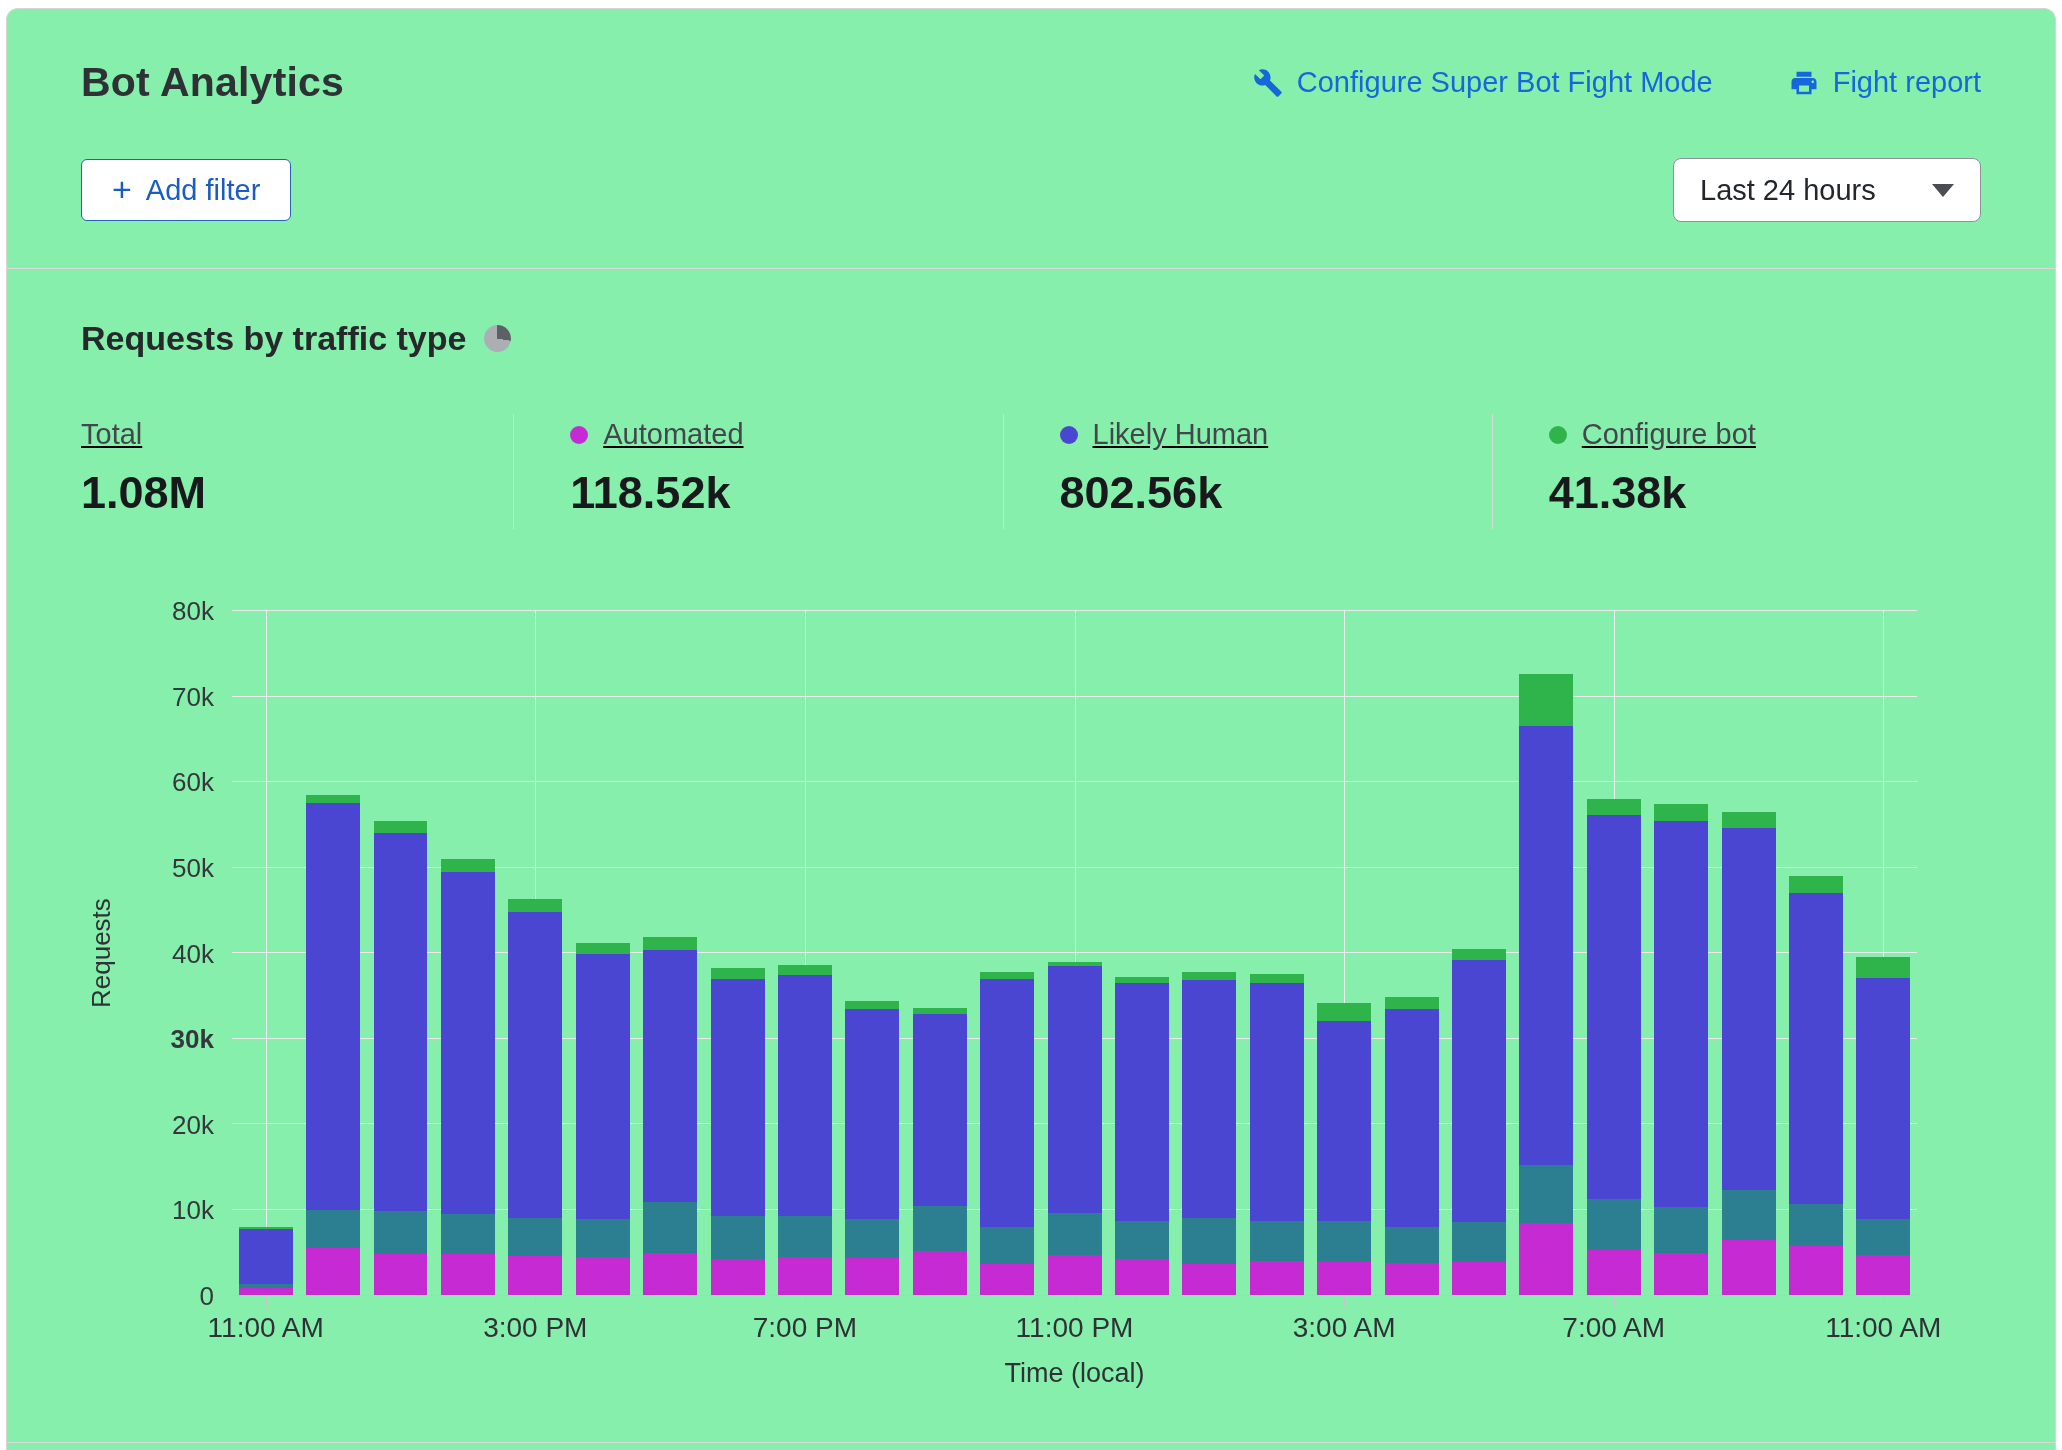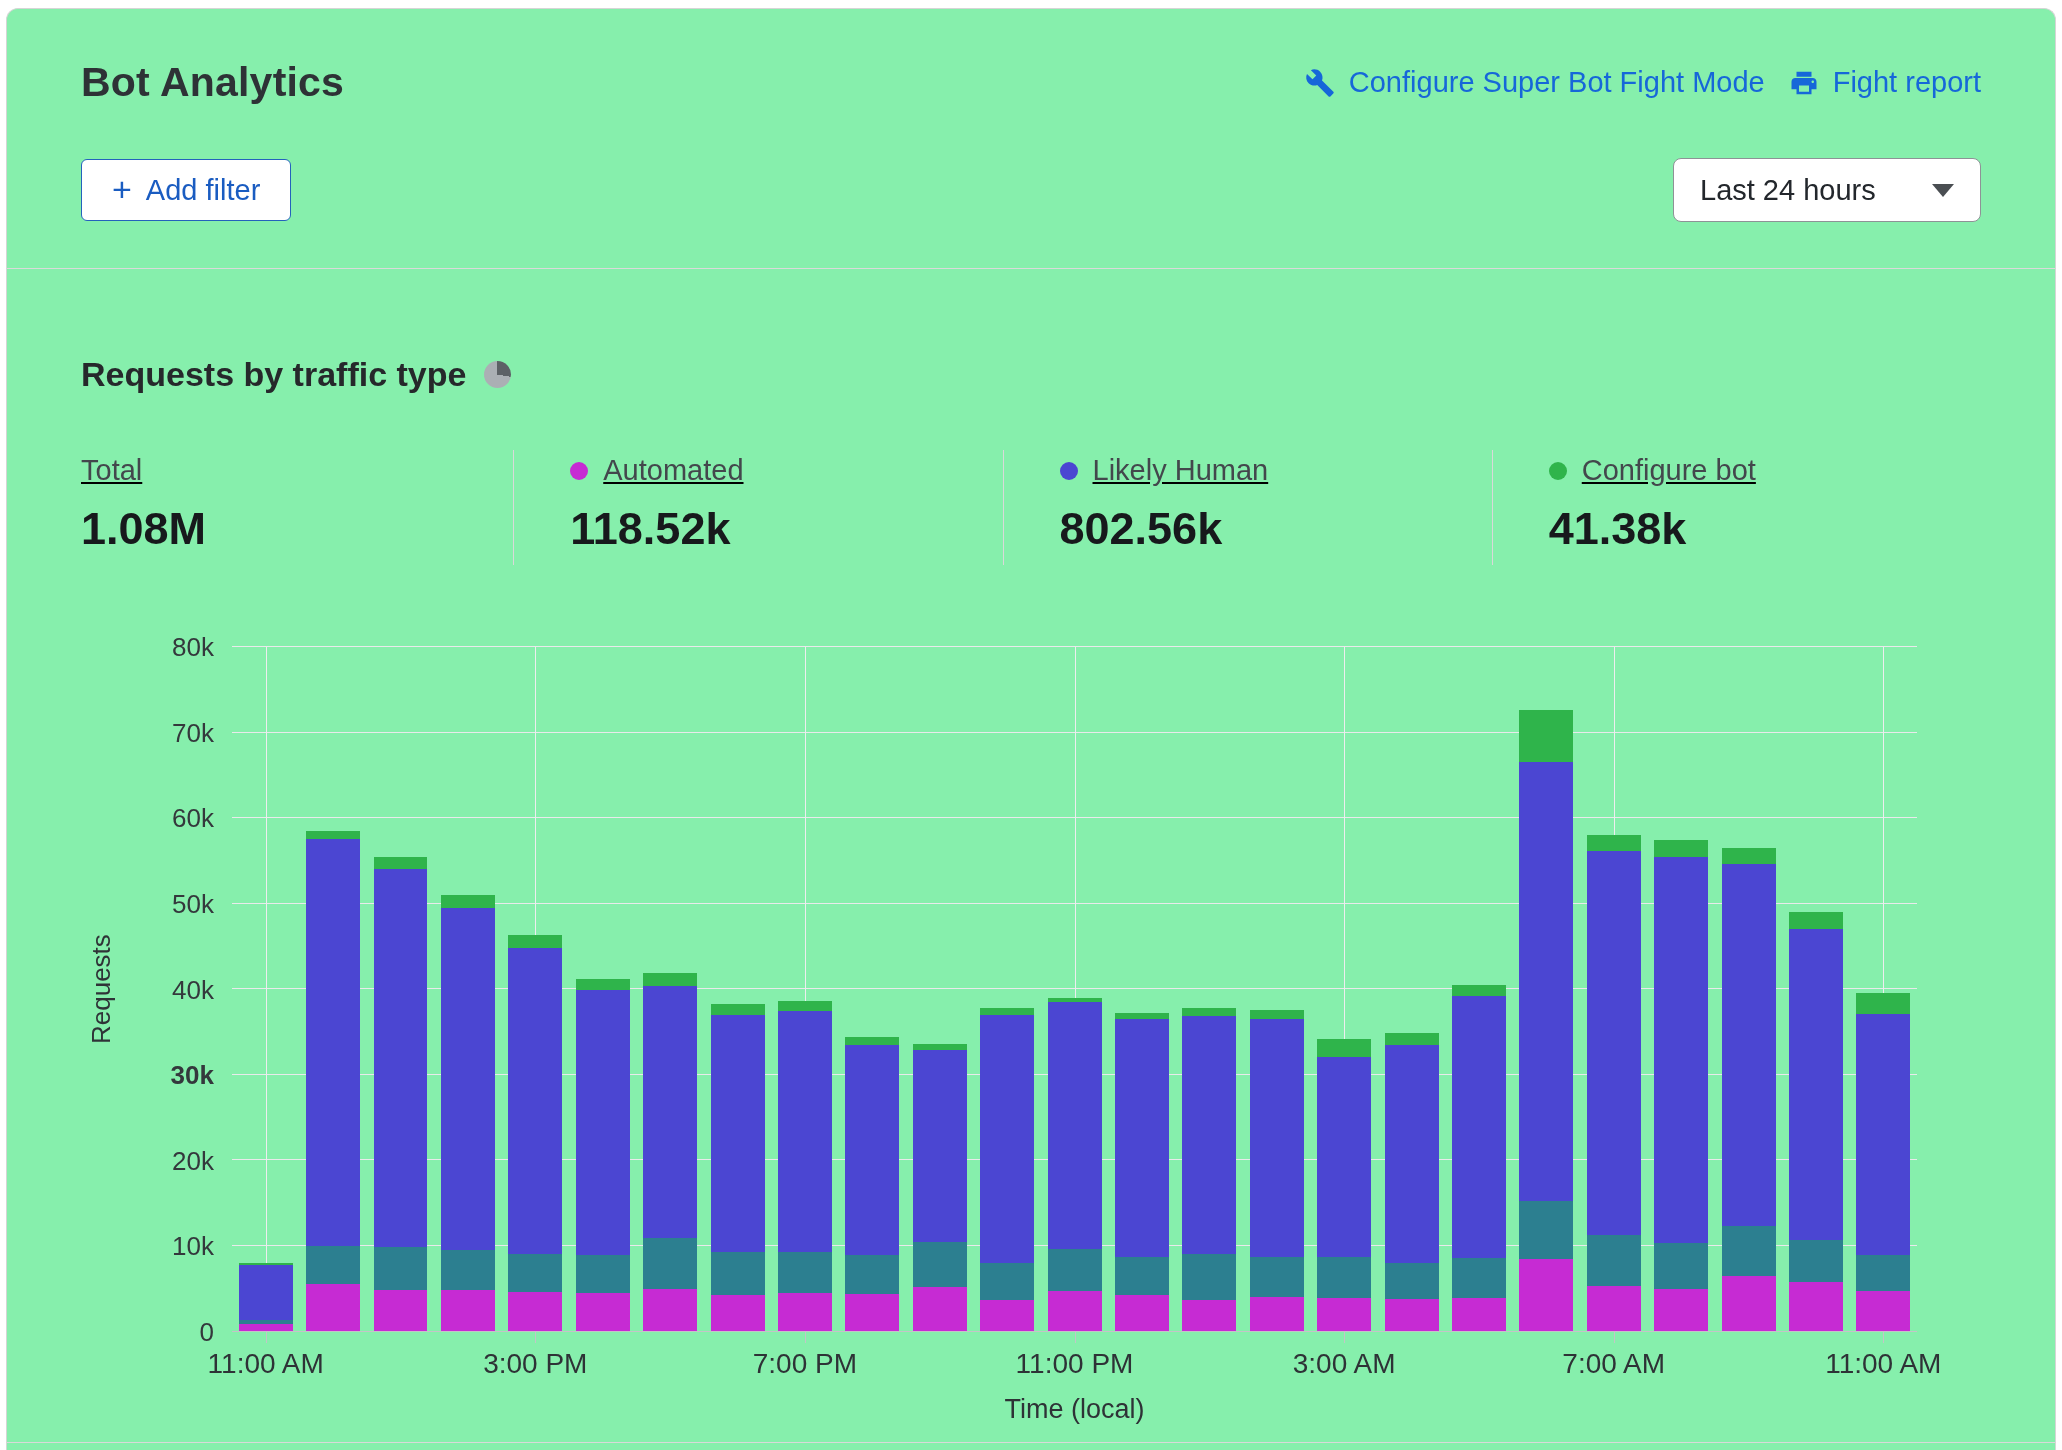--- a/index.html
+++ b/index.html
@@ -7,37 +7,37 @@
     font-family: "Liberation Sans", sans-serif; }
   .card { position: absolute; left: 6px; right: 6px; top: 8px; bottom: 0;
     background: #86efac; border: 1px solid #d5d5d5; border-bottom: none;
     border-radius: 12px 12px 0 0; overflow: hidden; }
   .bottom-divider { position: absolute; left: 0; right: 0; bottom: 7px; height: 1px; background: #d9d9d9; }
 
   
   .header { padding: 50px 74px 46px 74px; border-bottom: 1px solid #dadada; }
   .header-top { display: flex; justify-content: space-between; align-items: center; }
   .page-title { font-size: 41px; font-weight: 700; color: #2e3236; letter-spacing: 0.2px; }
-  .header-links { display: flex; align-items: center; gap: 24px; }
+  .header-links { display: flex; align-items: center; gap: 76px; }
   .hlink { display: flex; align-items: center; gap: 14px; color: #1667d9; font-size: 29px; cursor: pointer; text-decoration: none; }
   .hlink svg { width: 30px; height: 30px; fill: #1667d9; flex: 0 0 auto; }
   .header-bottom { margin-top: 52px; display: flex; justify-content: space-between; align-items: center; }
   .add-filter { display: flex; align-items: center; gap: 14px; height: 62px; padding: 0 30px;
     background: #fff; border: 1px solid #2462bc; border-radius: 6px; color: #1a5cc1;
     font-size: 29px; font-family: inherit; cursor: pointer; }
   .add-filter .plus { font-size: 34px; line-height: 1; margin-top: -3px; }
   .select { width: 308px; height: 64px; border: 1px solid #8e9296; border-radius: 8px;
     display: flex; align-items: center; justify-content: space-between; padding: 0 26px;
     font-size: 29px; color: #23272c; cursor: pointer; background: #fff; }
   .chev { width: 0; height: 0; border-left: 11px solid transparent; border-right: 11px solid transparent;
     border-top: 13px solid #4a4e52; }
 
   
   .content { padding: 0 74px; }
-  .section-title-row { margin-top: 86px; display: flex; align-items: center; gap: 18px; }
+  .section-title-row { margin-top: 50px; display: flex; align-items: center; gap: 18px; }
   .section-title { font-size: 34px; font-weight: 700; color: #26282b; }
   .pie-icon { width: 27px; height: 27px; border-radius: 50%;
     background: conic-gradient(from 0deg, #5d6166 0deg 100deg, #abafb4 100deg 360deg); }
 
   .stats-row { margin-top: 56px; display: flex; }
   .stat { flex: 1; padding: 4px 0 10px 56px; border-left: 1px solid #d9d9d9; }
   .stat:first-child { padding-left: 0; border-left: none; }
   .stat-label-row { display: flex; align-items: center; gap: 15px; text-decoration: underline; }
   .dot { width: 18px; height: 18px; border-radius: 50%; flex: 0 0 auto; }
   .stat-label { font-size: 29px; color: #43474c; }

